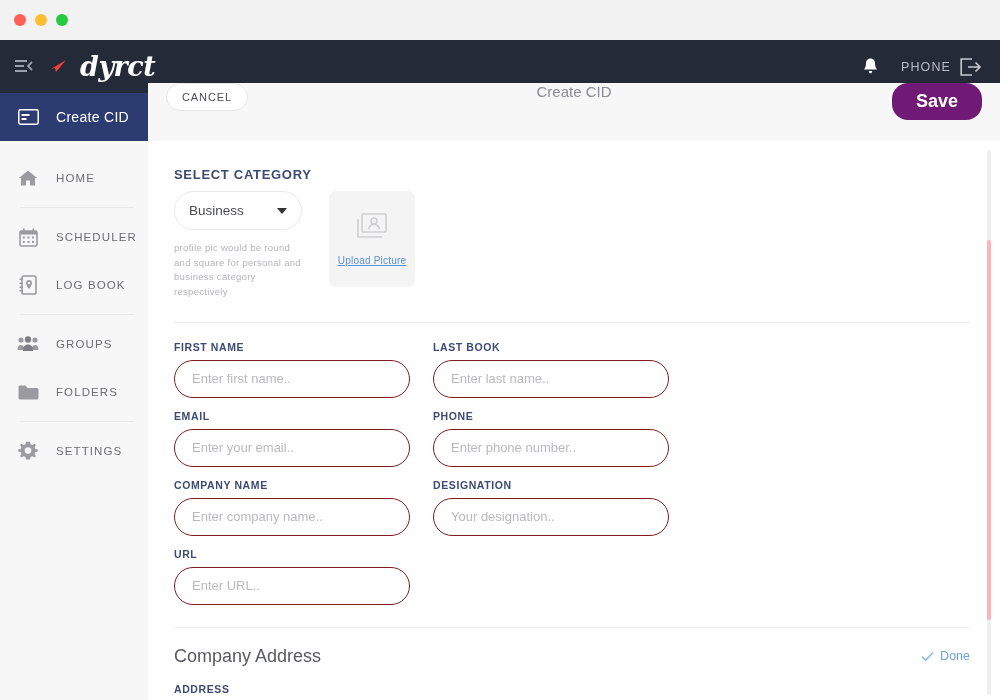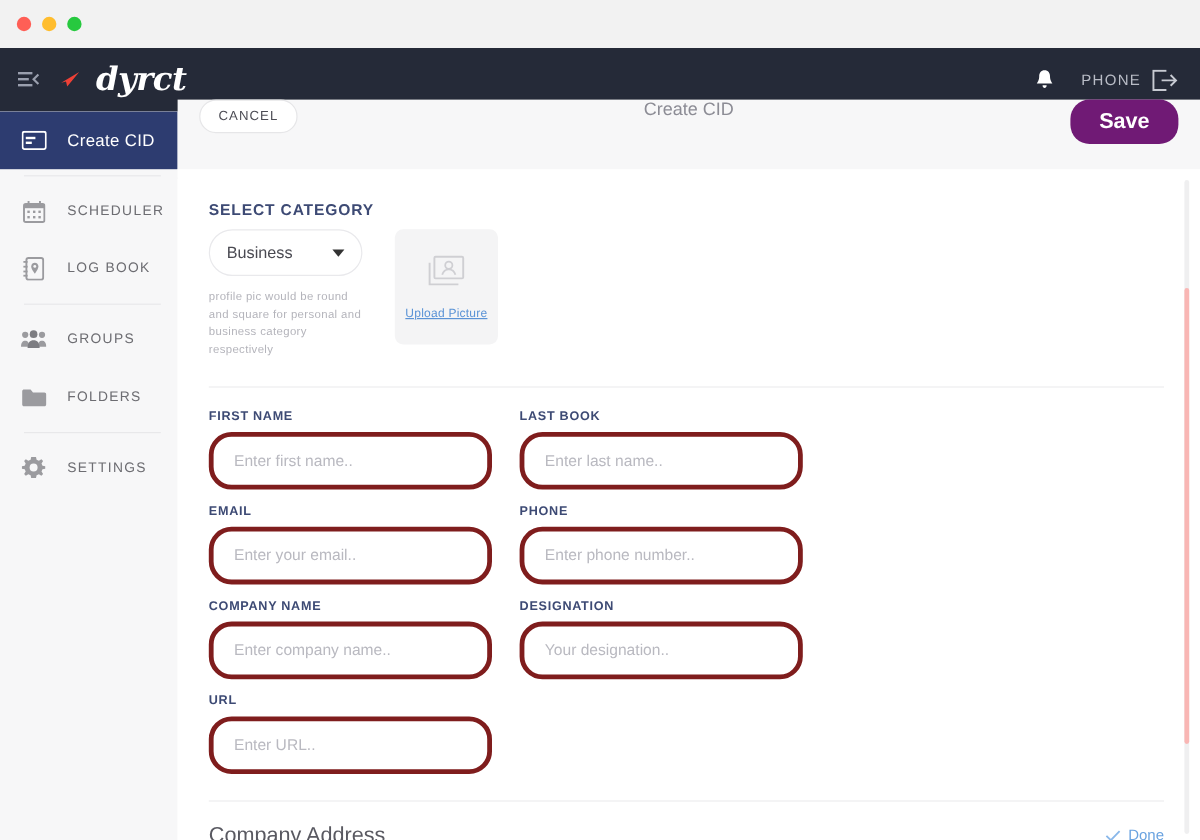--- a/index.html
+++ b/index.html
@@ -126,21 +126,21 @@
 
   .divider { height: 1px; background: #ededee; margin: 22px 0 18px 0; }
 
   .frow { display: flex; gap: 23px; margin-bottom: 12px; }
   .fcell { width: 236px; }
   .flabel {
     font-size: 10.5px; font-weight: bold; letter-spacing: 0.6px;
     color: #3d4a74; margin-bottom: 7px; display: block;
   }
   .finput {
-    width: 100%; height: 48px; border: 4px solid #7f1d1d; border-radius: 19px;
+    width: 100%; height: 38px; border: 1px solid #7f1d1d; border-radius: 19px;
     background: #fff; padding: 4px 17px; font-size: 13px;
     font-family: "Liberation Sans", sans-serif; color: #3c3c44; outline: none;
   }
   .finput::placeholder { color: #b9b9c0; }
   .finput.wide { width: 494px; }
 
   .sec-head {
     display: flex; align-items: center; margin-bottom: 16px;
   }
   .sec-title { font-size: 18px; color: #595961; font-weight: normal; }
@@ -208,20 +208,28 @@
       <span class="side-ico">
         <svg width="21" height="16" viewBox="0 0 21 16">
           <rect x="0.8" y="0.8" width="19.4" height="14.4" rx="1.6" stroke="#ffffff" stroke-width="1.5" fill="none"></rect>
           <rect x="3.5" y="5" width="8" height="2" fill="#ffffff"></rect>
           <rect x="3.5" y="9" width="5" height="2" fill="#ffffff"></rect>
         </svg>
       </span>
       <span class="side-label">Create CID</span>
     </div>
 
+    <div class="side-item pad-top">
+      <span class="side-ico">
+        <svg width="20" height="18" viewBox="0 0 20 18">
+          <path d="M10 1.5 L1 9 L3 9 L3 16.5 L8 16.5 L8 11.5 L12 11.5 L12 16.5 L17 16.5 L17 9 L19 9 Z" fill="#9b9b9f"></path>
+        </svg>
+      </span>
+      <span class="side-label">HOME</span>
+    </div>
 
     <div class="side-div"></div>
 
     <div class="side-item">
       <span class="side-ico">
         <svg width="19" height="19" viewBox="0 0 19 19">
           <rect x="1" y="3" width="17" height="15" rx="1.5" stroke="#9b9b9f" stroke-width="1.6" fill="none"></rect>
           <rect x="1" y="3" width="17" height="3.5" fill="#9b9b9f"></rect>
           <rect x="4" y="0.5" width="1.6" height="3.5" fill="#9b9b9f"></rect>
           <rect x="13.5" y="0.5" width="1.6" height="3.5" fill="#9b9b9f"></rect>

